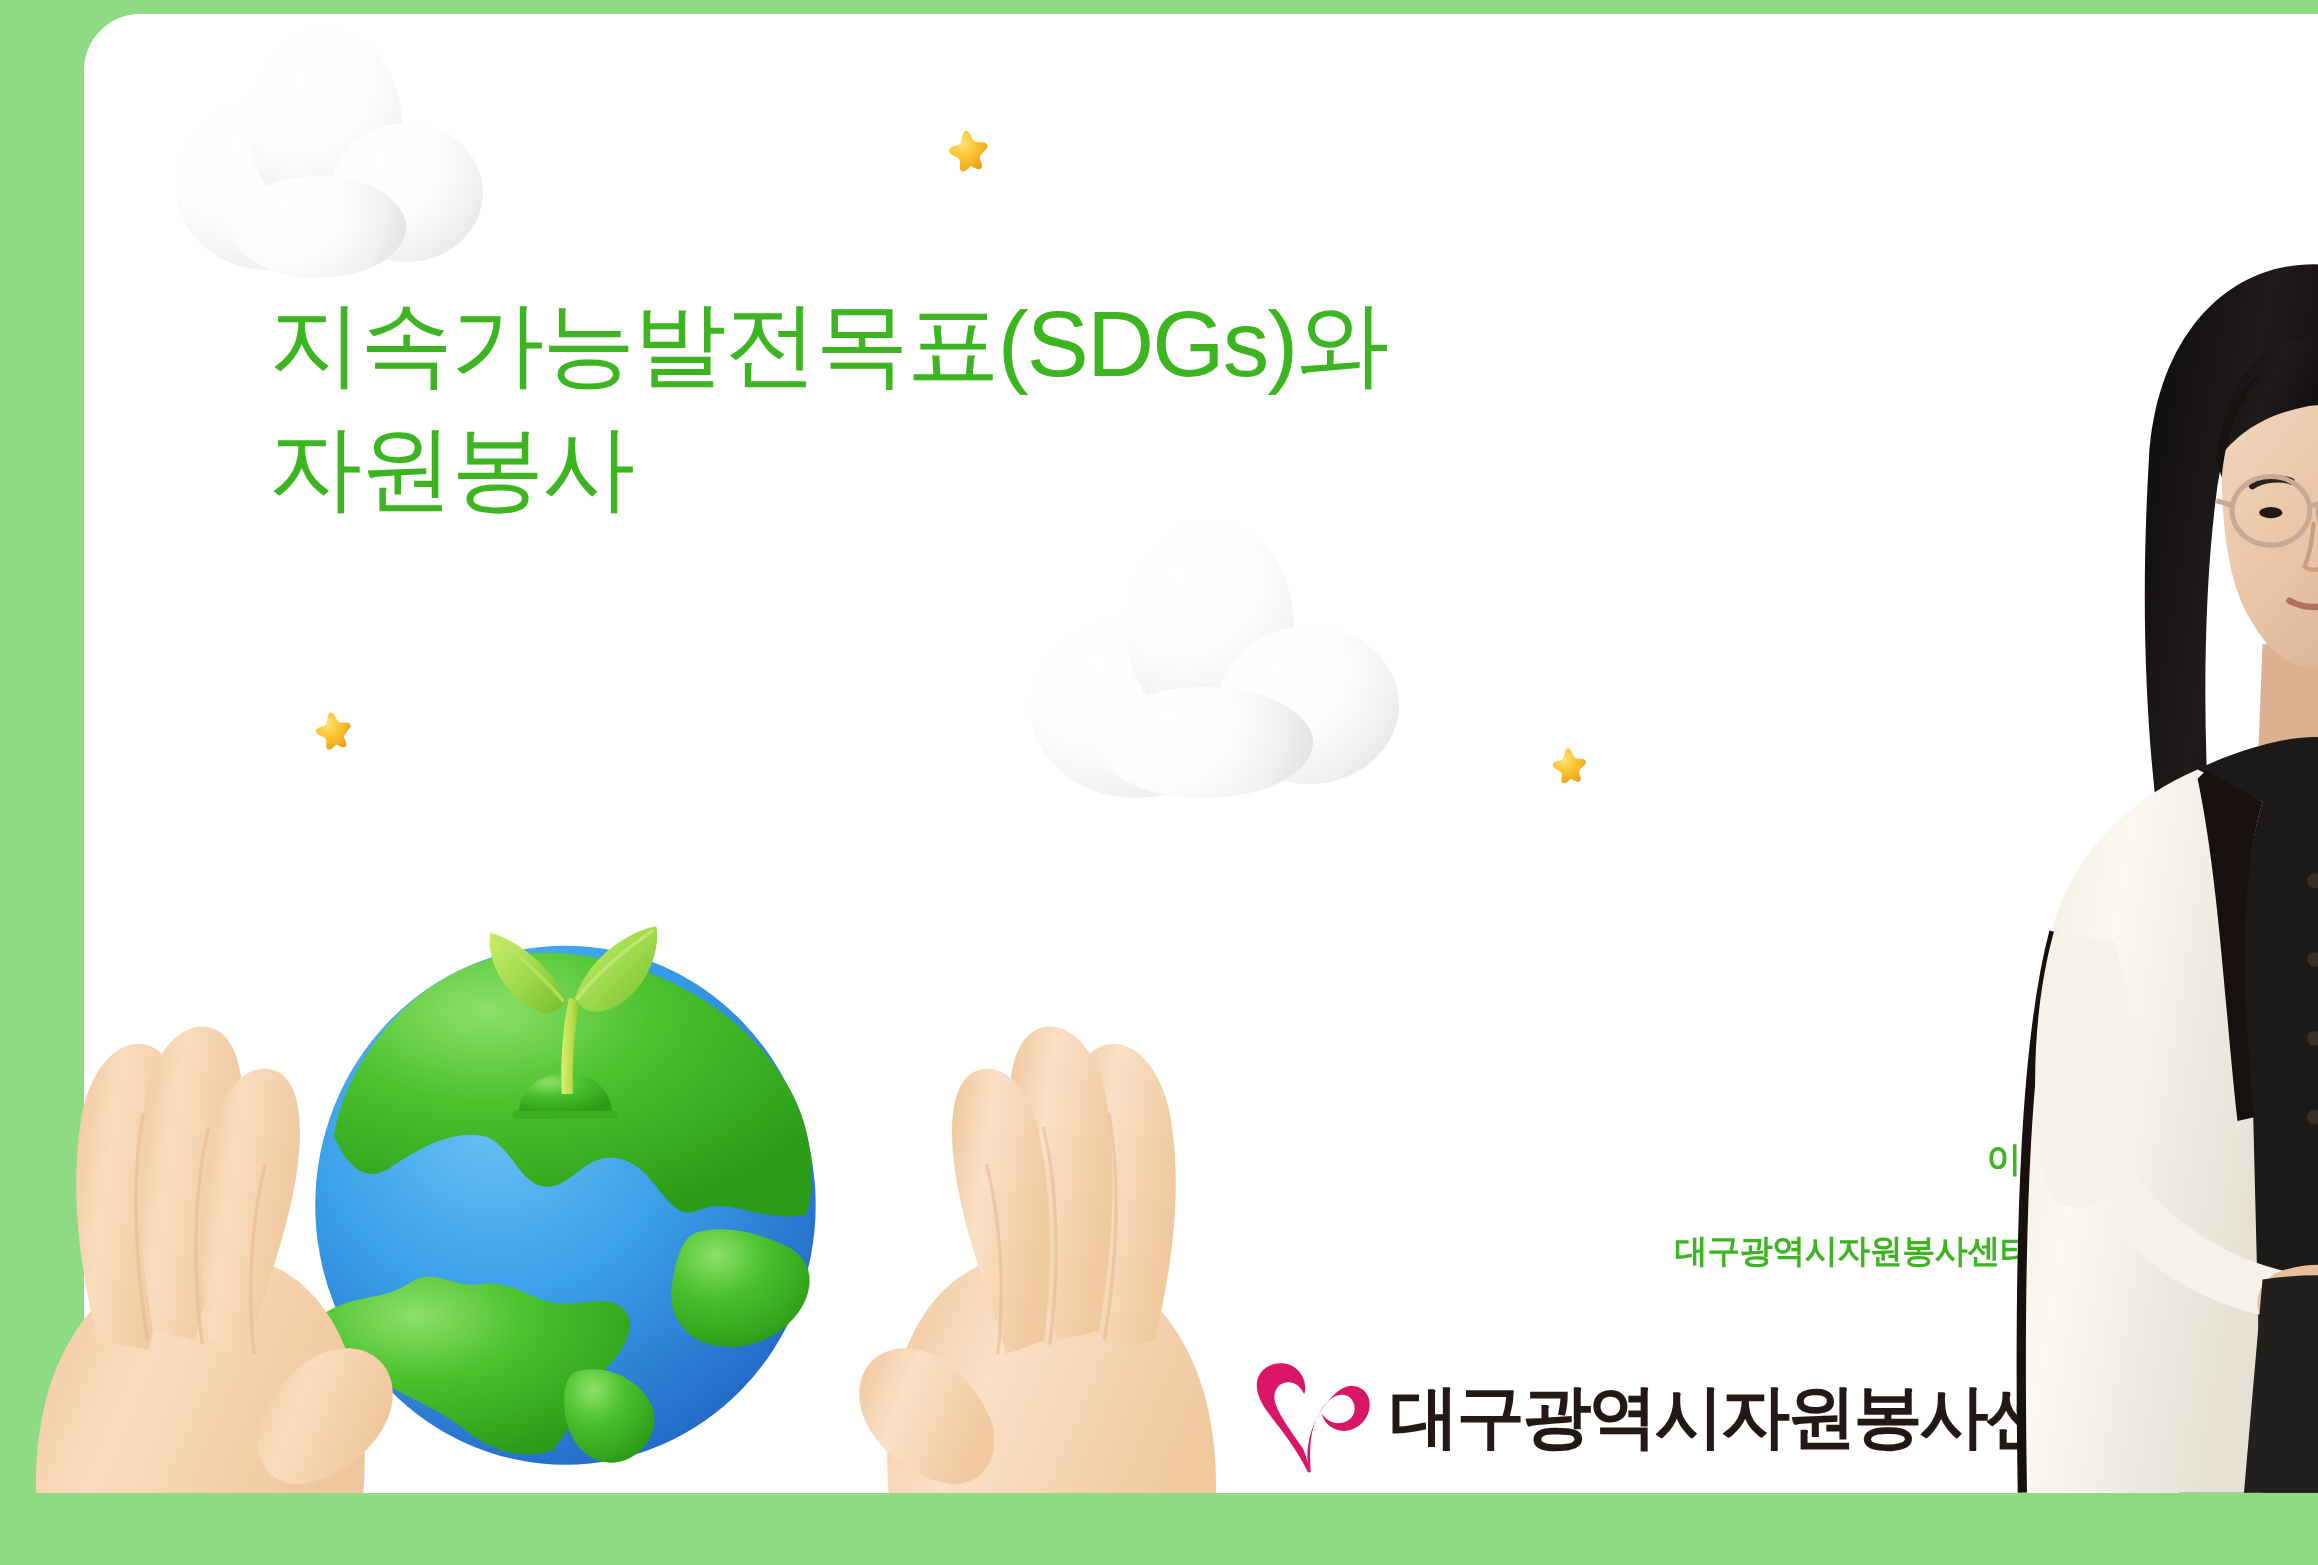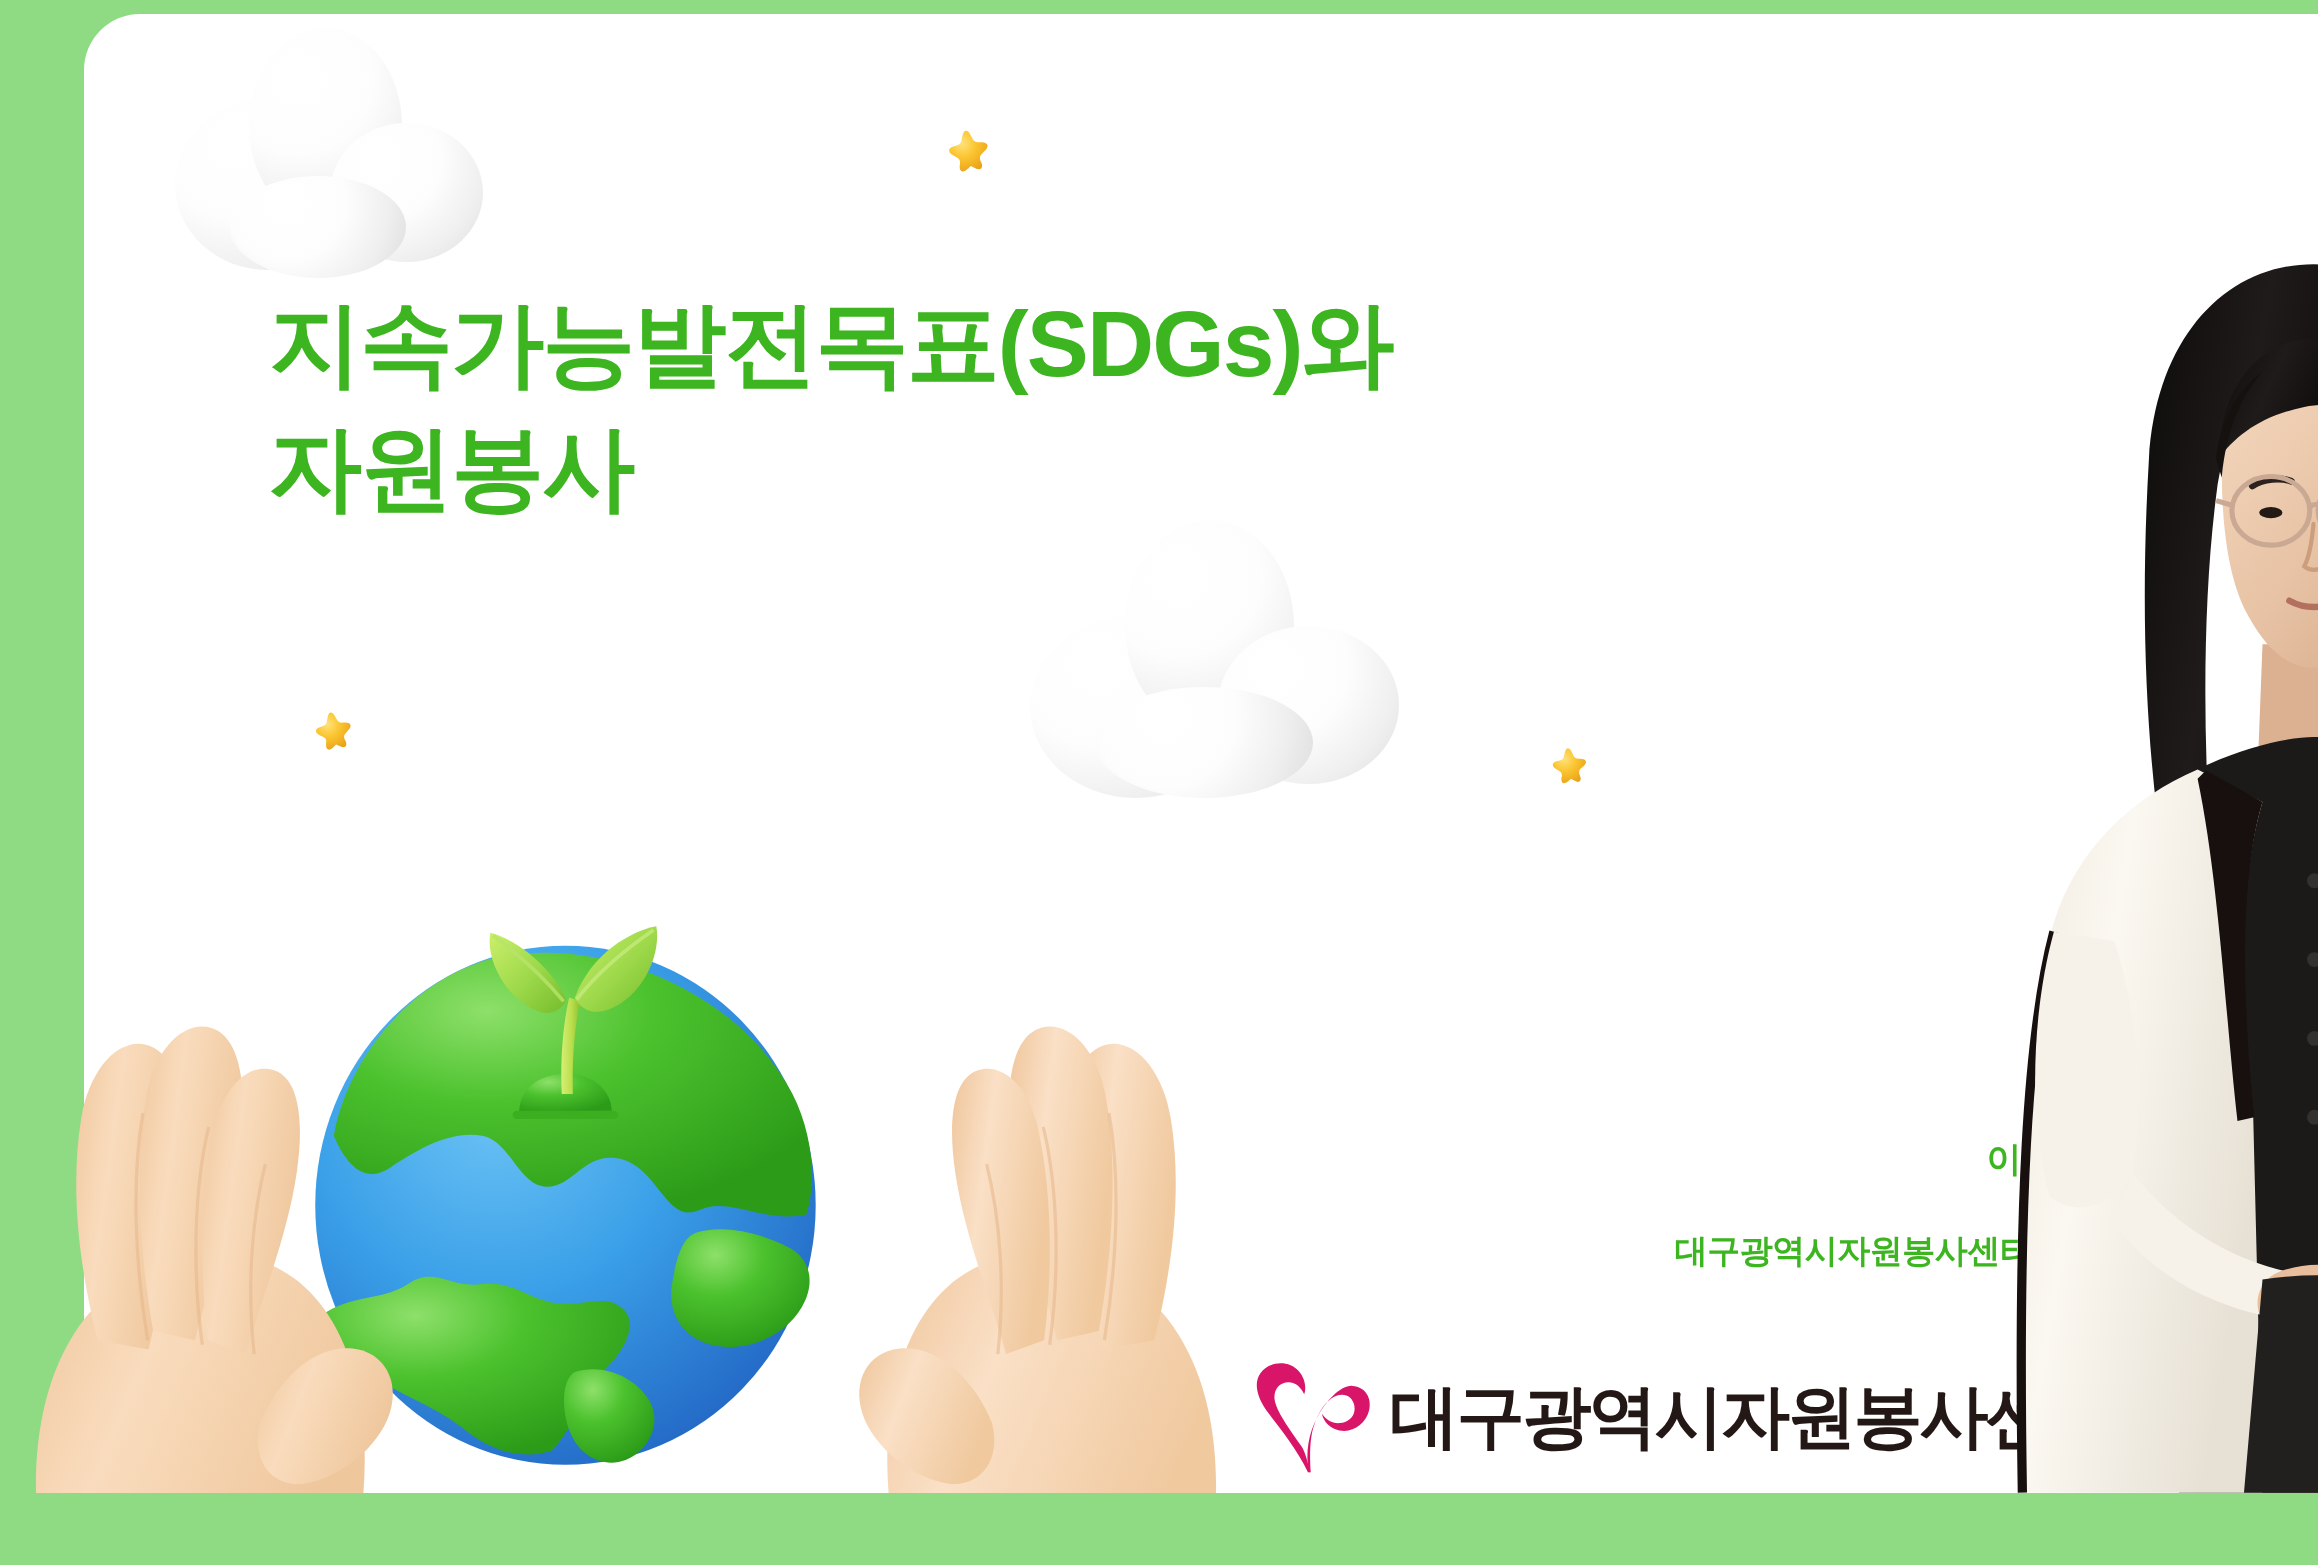--- a/index.html
+++ b/index.html
@@ -25,21 +25,21 @@
     overflow: hidden;
   }
 
   
   #title {
     position: absolute;
     left: 185px; top: 269px;
     width: 1716px;
     color: #3DB520;
     font-size: 93px;
-    font-weight: 700;
+    font-weight: 400;
     line-height: 1.33;
     letter-spacing: -1.9px;
     white-space: pre-line;
   }
 
   
   #speaker-name {
     position: absolute;
     left: 1391px; top: 1122px;
     width: 696px;

